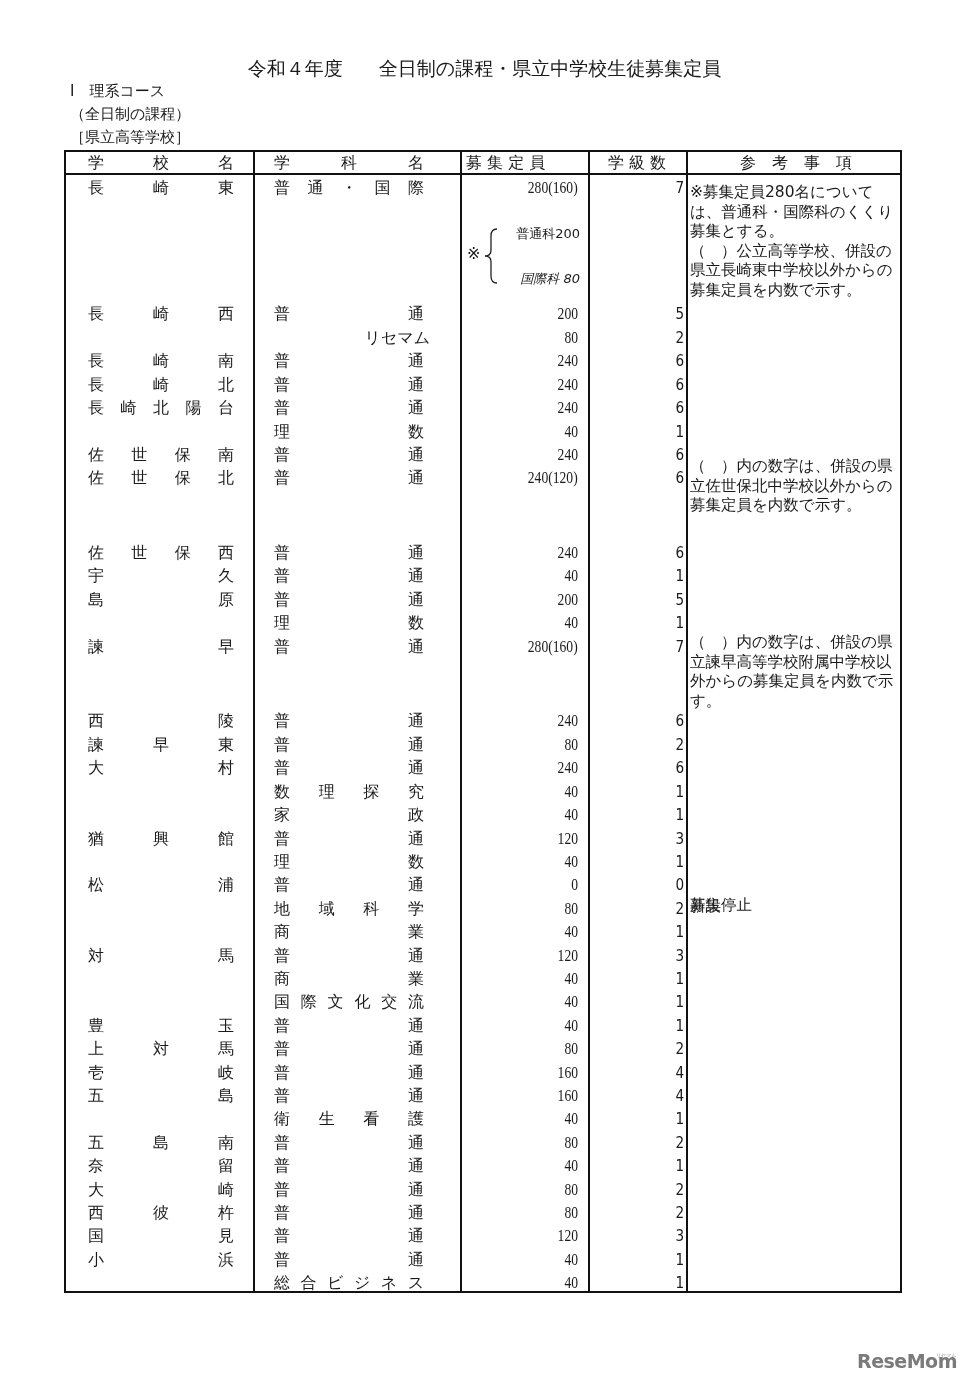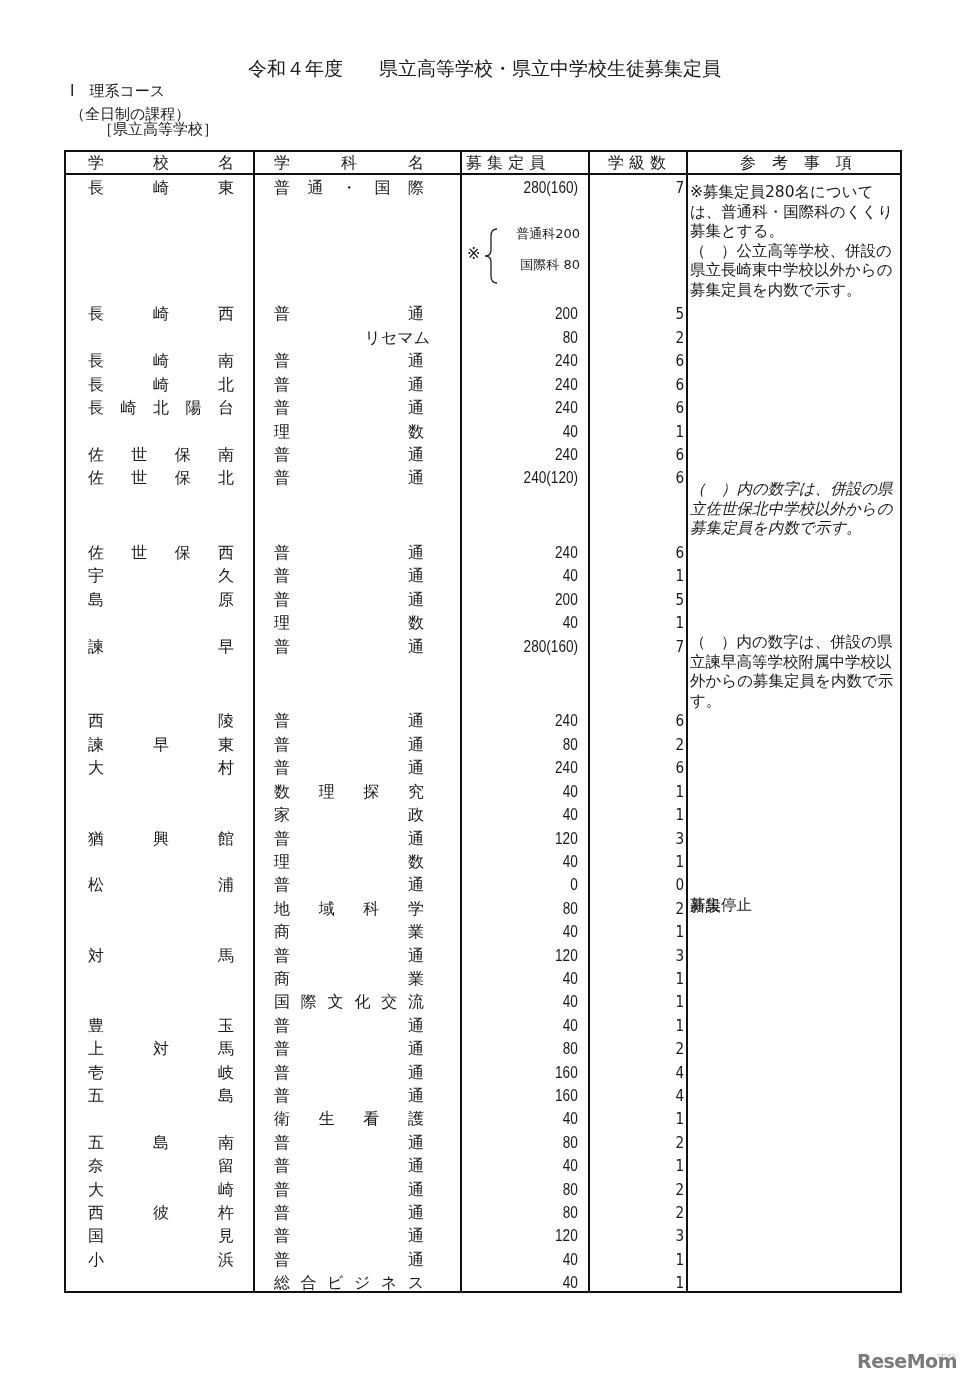--- a/index.html
+++ b/index.html
@@ -4,55 +4,55 @@
 <style>
   html, body { margin:0; padding:0; background:#ffffff; }
   body { width:969px; height:1387px; position:relative; overflow:hidden;
          font-family:"DejaVu Sans", "Liberation Sans", sans-serif; color:#1a1a1a; }
   .title { position:absolute; top:56px; left:0; width:969px; text-align:center;
            font-size:19px; letter-spacing:0px; white-space:pre; }
   .title .gap { display:inline-block; width:36px; }
   .sub { position:absolute; left:70px; font-size:15px; white-space:pre; }
   .sub1 { top:82px; }
   .sub2 { top:105px;text-align:center; }
-  .sub3 { top:120px;margin-left:28px; }
+  .sub3 { top:128px; }
 
   .tbl { position:absolute; left:64px; top:150px; width:838px; height:1143px;
          border:2px solid #111; box-sizing:border-box; }
   .vline { position:absolute; top:0; bottom:0; width:2px; background:#111; }
   .hhead { position:absolute; left:0; right:0; top:21px; height:2px; background:#111; }
 
   .hdr { position:absolute; top:0; height:21px; font-size:16px; line-height:21px; }
   .spread { display:flex; justify-content:space-between; }
 
   .row { position:absolute; left:0; right:0; height:23px; font-size:16px; line-height:23px; }
   .cell { position:absolute; top:0; height:23px; white-space:nowrap; }
   .c-school { left:22px; width:146px; }
   .c-dept   { left:208px; width:150px; }
-  .c-cap    { left:396px; width:116px; text-align:right; font-family:Liberation Sans, sans-serif; }
+  .c-cap    { left:396px; width:116px; text-align:right; font-family:Liberation Serif, serif; }
   .c-cls    { left:524px; width:94px; text-align:right; }
   .num { transform:scaleX(0.85); transform-origin:right center; display:inline-block; }
 
   .note { position:absolute; left:624px; width:210px; font-size:15.5px; line-height:19.5px;
           white-space:pre-wrap; }
 
   .breakdown { position:absolute; left:398px; top:70px; width:116px; height:70px; font-size:13px; }
   .bd-mark { position:absolute; left:3px; top:22px; font-size:16px; }
   .bd-brace { position:absolute; left:20px; top:6px; width:14px; height:56px; }
   .bd-l1 { position:absolute; right:0px; top:3px; white-space:nowrap; }
-  .bd-l2 { position:absolute; right:0px; top:34px; white-space:nowrap; }
+  .bd-l2 { position:absolute; right:0px; top:48px; white-space:nowrap;font-style:italic; }
 
   .logo { position:absolute; left:857px; top:1350px; font-family:"DejaVu Sans", sans-serif;
           font-weight:bold; font-size:19px; color:#7a7a7a; letter-spacing:-0.5px; }
   .logo-kana { position:absolute; left:936px; top:1352px; font-size:5px; color:#8a8a8a; }
 </style>
 </head>
 <body>
 
-<div class="title"><span>令和４年度</span><span class="gap"></span><span>県立高等学校・県立中学校生徒募集定員</span></div>
+<div class="title"><span>令和４年度</span><span class="gap"></span><span>全日制の課程・県立中学校生徒募集定員</span></div>
 <div class="sub sub1">Ⅰ　理系コース</div>
 <div class="sub sub2">（全日制の課程）</div>
 <div class="sub sub3">［県立高等学校］</div>
 
 <div class="tbl" id="tbl">
   <div class="vline" style="left:187px"></div>
   <div class="vline" style="left:394px"></div>
   <div class="vline" style="left:522px"></div>
   <div class="vline" style="left:620px"></div>
   <div class="hhead"></div>
@@ -189,21 +189,21 @@
           <span>保</span>
           <span>北</span>
         </div>
         <div class="cell c-dept" style="display: flex; justify-content: space-between;">
           <span>普</span>
           <span>通</span>
         </div>
         <div class="cell c-cap"><span class="num">240(120)</span></div>
         <div class="cell c-cls"><span class="num">6</span></div>
       </div>
-      <div class="note" style="top: 328px; font-style: italic;">（　）内の数字は、併設の県立佐世保北中学校以外からの募集定員を内数で示す。</div>
+      <div class="note" style="top: 305px;">（　）内の数字は、併設の県立佐世保北中学校以外からの募集定員を内数で示す。</div>
       <div class="row" style="top: 389px;">
         <div class="cell c-school" style="display: flex; justify-content: space-between;">
           <span>佐</span>
           <span>世</span>
           <span>保</span>
           <span>西</span>
         </div>
         <div class="cell c-dept" style="display: flex; justify-content: space-between;">
           <span>普</span>
           <span>通</span>

